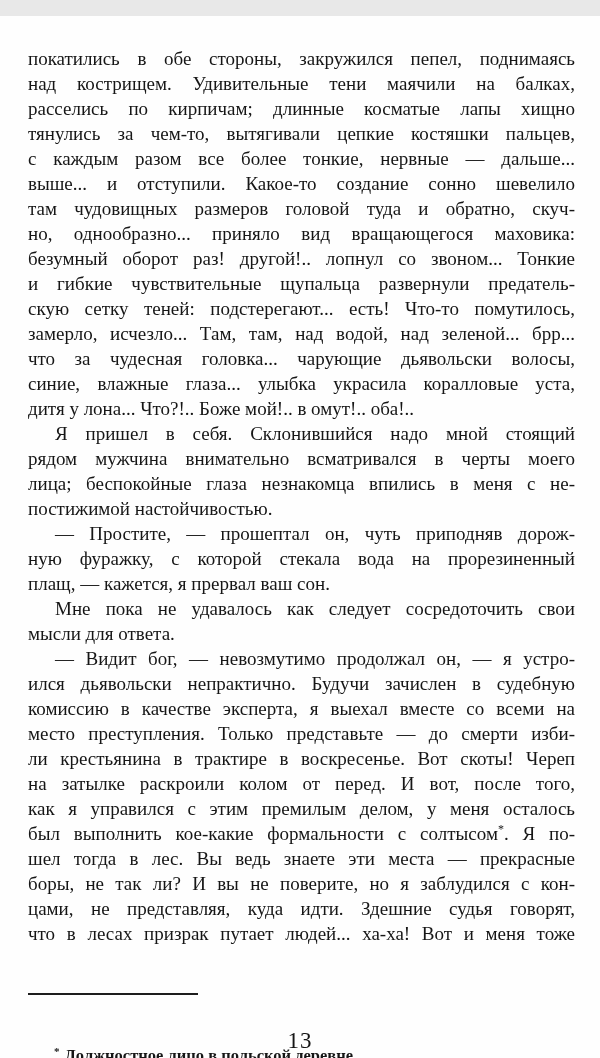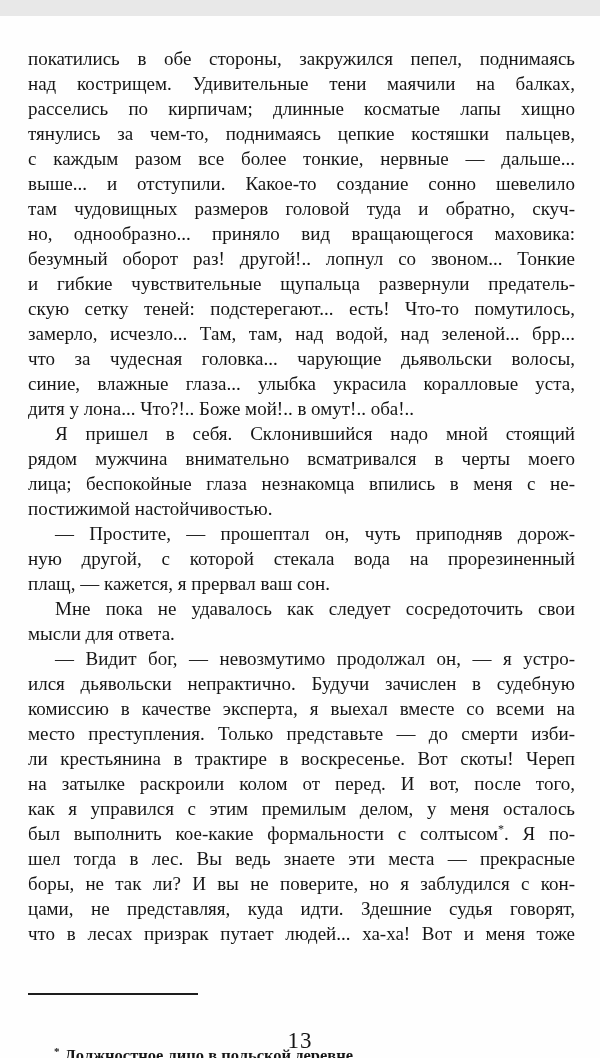--- a/index.html
+++ b/index.html
@@ -77,38 +77,38 @@
 </style>
 </head>
 <body>
 
 <div class="page">
 
   <div class="text-block">
       <div class="line">покатились в обе стороны, закружился пепел, поднимаясь</div>
       <div class="line">над кострищем. Удивительные тени маячили на балках,</div>
       <div class="line">расселись по кирпичам; длинные косматые лапы хищно</div>
-      <div class="line">тянулись за чем-то, поднимаясь цепкие костяшки пальцев,</div>
+      <div class="line">тянулись за чем-то, вытягивали цепкие костяшки пальцев,</div>
       <div class="line">с каждым разом все более тонкие, нервные — дальше...</div>
       <div class="line">выше... и отступили. Какое-то создание сонно шевелило</div>
       <div class="line">там чудовищных размеров головой туда и обратно, скуч-</div>
       <div class="line">но, однообразно... приняло вид вращающегося маховика:</div>
       <div class="line">безумный оборот раз! другой!.. лопнул со звоном... Тонкие</div>
       <div class="line">и гибкие чувствительные щупальца развернули предатель-</div>
       <div class="line">скую сетку теней: подстерегают... есть! Что-то помутилось,</div>
       <div class="line">замерло, исчезло... Там, там, над водой, над зеленой... брр...</div>
       <div class="line">что за чудесная головка... чарующие дьявольски волосы,</div>
       <div class="line">синие, влажные глаза... улыбка украсила коралловые уста,</div>
       <div class="line end">дитя у лона... Что?!.. Боже мой!.. в омут!.. оба!..</div>
       <div class="line indent">Я пришел в себя. Склонившийся надо мной стоящий</div>
       <div class="line">рядом мужчина внимательно всматривался в черты моего</div>
       <div class="line">лица; беспокойные глаза незнакомца впились в меня с не-</div>
       <div class="line end">постижимой настойчивостью.</div>
       <div class="line indent">— Простите, — прошептал он, чуть приподняв дорож-</div>
-      <div class="line">ную другой, с которой стекала вода на прорезиненный</div>
+      <div class="line">ную фуражку, с которой стекала вода на прорезиненный</div>
       <div class="line end">плащ, — кажется, я прервал ваш сон.</div>
       <div class="line indent">Мне пока не удавалось как следует сосредоточить свои</div>
       <div class="line end">мысли для ответа.</div>
       <div class="line indent">— Видит бог, — невозмутимо продолжал он, — я устро-</div>
       <div class="line">ился дьявольски непрактично. Будучи зачислен в судебную</div>
       <div class="line">комиссию в качестве эксперта, я выехал вместе со всеми на</div>
       <div class="line">место преступления. Только представьте — до смерти изби-</div>
       <div class="line">ли крестьянина в трактире в воскресенье. Вот скоты! Череп</div>
       <div class="line">на затылке раскроили колом от перед. И вот, после того,</div>
       <div class="line">как я управился с этим премилым делом, у меня осталось</div>

